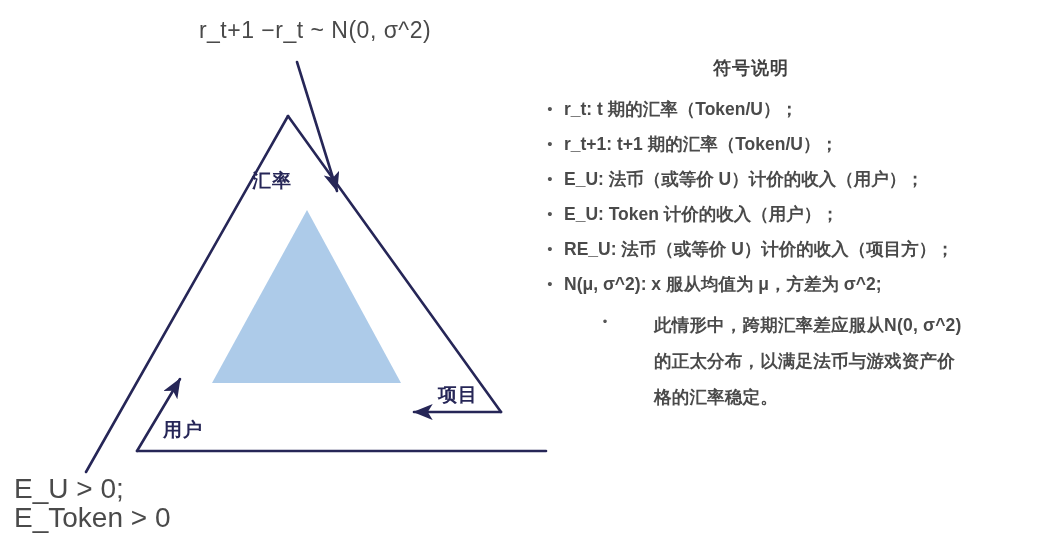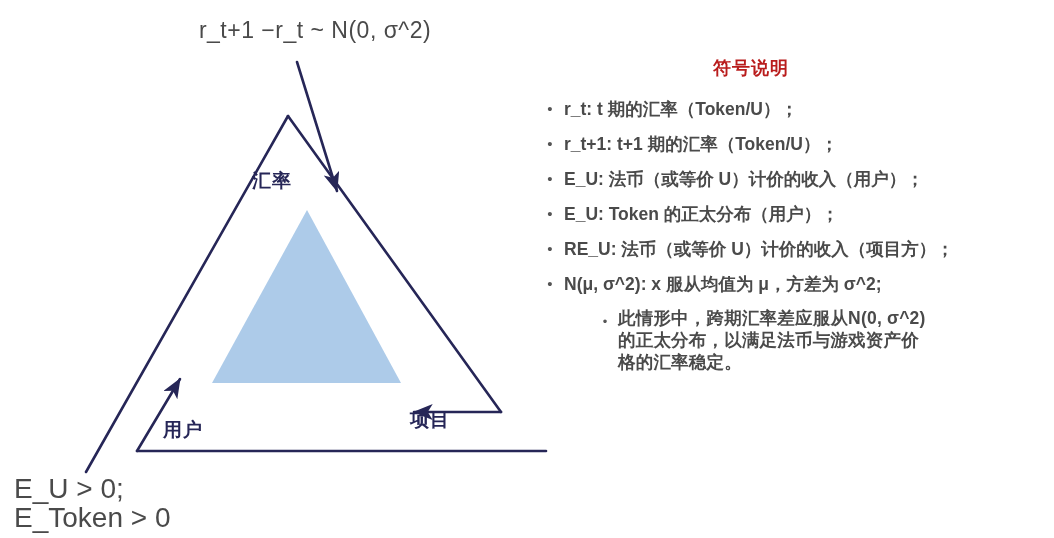--- a/index.html
+++ b/index.html
@@ -49,21 +49,21 @@
     position: absolute;
     font-size: 19px;
     font-weight: bold;
     color: #262657;
     white-space: nowrap;
     letter-spacing: 1px;
     text-align: right;
   }
   .label-rate    { left: 252px; top: 168px; }
   .label-user    { left: 163px; top: 417px; }
-  .label-project { left: 410px; top: 382px; margin-top: 25px; }
+  .label-project { left: 438px; top: 382px; }
 
   .corner-note {
     position: absolute;
     font-size: 28px;
     color: #4a4a4a;
     white-space: nowrap;
     line-height: 29px;
   }
   .note-left  { left: 14px;  top: 474px; }
   .note-right { left: 422px; top: 474px; }
@@ -75,21 +75,21 @@
     top: 56px;
     width: 518px;
     height: 420px;
   }
 
   .legend-title {
     width: 430px;
     text-align: center;
     font-size: 18px;
     font-weight: bold;
-    color: #b91c1c;
+    color: #404040;
     letter-spacing: 1px;
   }
 
   .legend-list {
     margin-top: 17px;
   }
 
   .legend-item {
     display: flex;
     align-items: flex-start;
@@ -121,22 +121,23 @@
   }
   .legend-sub .bullet {
     width: 26px;
     flex: 0 0 26px;
     font-size: 13px;
     line-height: 30px;
   }
   .legend-sub .legend-text {
     white-space: normal;
     width: 310px;
-    line-height: 22px;
+    line-height: 36px;
     letter-spacing: 0.2px;
+    margin-left: 36px;
   }
 </style>
 </head>
 <body>
 
 <div id="stage">
 
   <svg id="diagram-svg" viewBox="0 0 600 538">
     <defs>
       <marker id="arrowNavy" markerWidth="9" markerHeight="9" refX="7.2" refY="3.1" orient="auto" markerUnits="strokeWidth">
@@ -187,21 +188,21 @@
         <span class="legend-text">r_t+1: t+1 期的汇率（Token/U）；</span>
       </div>
 
       <div class="legend-item">
         <span class="bullet">•</span>
         <span class="legend-text">E_U: 法币（或等价 U）计价的收入（用户）；</span>
       </div>
 
       <div class="legend-item">
         <span class="bullet">•</span>
-        <span class="legend-text">E_U: Token 的正太分布（用户）；</span>
+        <span class="legend-text">E_U: Token 计价的收入（用户）；</span>
       </div>
 
       <div class="legend-item">
         <span class="bullet">•</span>
         <span class="legend-text">RE_U: 法币（或等价 U）计价的收入（项目方）；</span>
       </div>
 
       <div class="legend-item">
         <span class="bullet">•</span>
         <span class="legend-text">N(μ, σ^2): x 服从均值为 μ，方差为 σ^2;</span>

